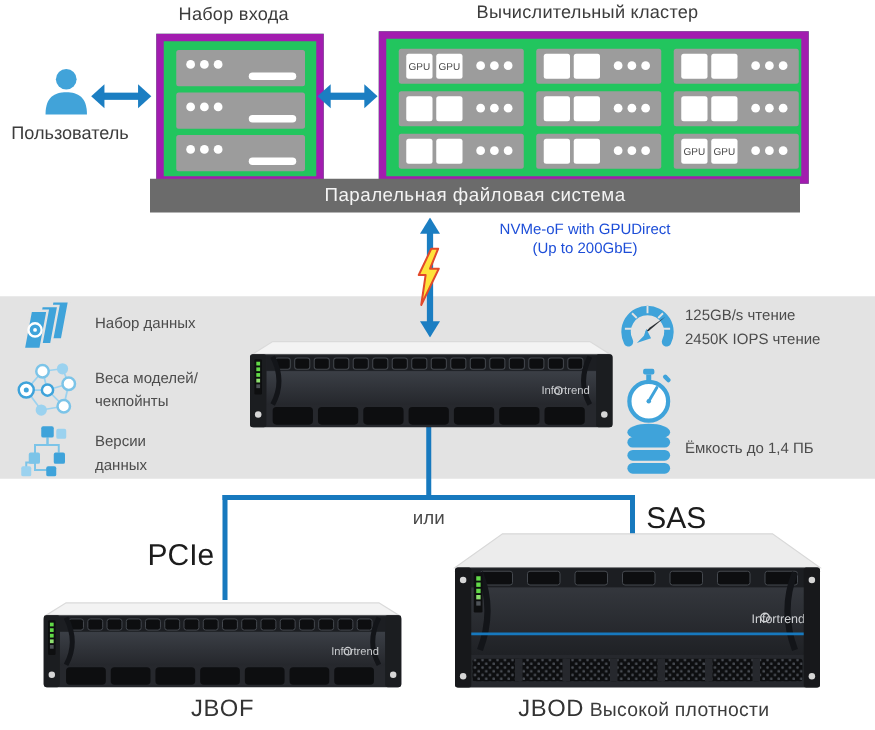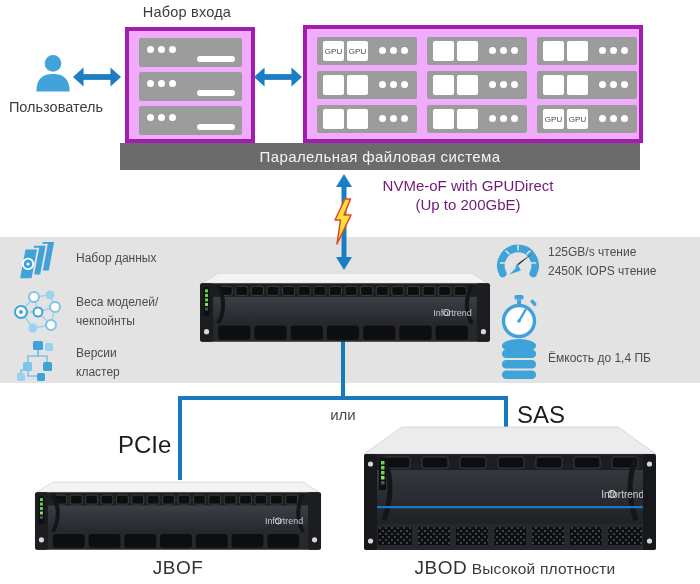--- a/index.html
+++ b/index.html
@@ -2,30 +2,30 @@
 <html><head>
 <meta charset="utf-8">
 <style>
   html,body { margin:0; padding:0; background:#fff; }
   .canvas {
     position:relative; width:700px; height:584px; background:#ffffff;
     font-family:"Liberation Sans", sans-serif; overflow:hidden;
   }
   .abs { position:absolute; }
   .title { font-size:14.5px; color:#3c3c3c; text-align:center; letter-spacing:0.2px; }
-  .box { background:#f0abfc; border:4px solid #a21caf; }
+  .box { background:#22c55e; border:6px solid #a21caf; }
   .srv-bar { position:absolute; background:#9c9c9c; border-radius:2px; }
   .dot { position:absolute; width:7px; height:7px; border-radius:50%; background:#fff; }
   .slot { position:absolute; background:#fff; border-radius:3px; }
   .gpu-sq { position:absolute; width:21px; height:20px; background:#fff; border-radius:2px;
             display:flex; align-items:center; justify-content:center;
             font-size:8px; color:#4a4a4a; letter-spacing:0; }
   .fsbar { background:#6b6b6b; display:flex; align-items:center; justify-content:center; }
   .fsbar-label { color:#f4f4f4; font-size:15px; letter-spacing:0.4px; }
-  .nvme { font-size:15px; color:#701a75; text-align:center; line-height:1.28; }
+  .nvme { font-size:12px; color:#1d4ed8; text-align:center; line-height:1.28; }
   .band { background:#e3e3e3; }
   .feat-label { font-size:12px; color:#4c4c4c; line-height:19px; }
   .feat-label span { display:block; }
   .line { background:#1779be; }
   .conn-label { font-size:24px; color:#1c1c1c; }
   .or-label { font-size:15px; color:#4a4a4a; text-align:center; }
   .dev-label { font-size:19px; color:#333; text-align:center; letter-spacing:0.5px; }
   .dev-sublabel { font-size:15.5px; color:#3c3c3c; letter-spacing:0.2px; }
   .user-label { font-size:14.5px; color:#3c3c3c; text-align:center; }
   svg { display:block; }
@@ -132,20 +132,21 @@
       <span class="slot" style="left:58px; top:18px; width:38px; height:6px"></span>
     </div>
   </div>
 
   <svg class="abs" style="left:253px; top:66px" width="50" height="22" viewBox="0 0 52 22">
     <rect x="10" y="8" width="32" height="6" fill="#1b7ec2"></rect>
     <polygon points="12,1 12,21 1,11" fill="#1b7ec2"></polygon>
     <polygon points="40,1 40,21 51,11" fill="#1b7ec2"></polygon>
   </svg>
 
+  <div class="abs title" style="left:353px; top:2px; width:234px">Вычислительный кластер</div>
   <div class="abs box" style="left:303px; top:25px; width:332px; height:110px">
 
     <div class="srv-bar" style="left:10px; top:8px; width:100px; height:28px">
       <span class="gpu-sq" style="left:6px; top:4px">GPU</span>
       <span class="gpu-sq" style="left:30px; top:4px">GPU</span>
       <span class="dot" style="left:62px; top:10px"></span>
         <span class="dot" style="left:73px; top:10px"></span>
         <span class="dot" style="left:84px; top:10px"></span>
     </div>
     <div class="srv-bar" style="left:120px; top:8px; width:100px; height:28px">
@@ -272,21 +273,21 @@
     </g>
     <rect x="17" y="1" width="10" height="9" rx="1.5" fill="#3fa3da"></rect>
     <rect x="29" y="3" width="8" height="8" rx="1.5" fill="#9bd2ef"></rect>
     <rect x="7" y="22" width="9" height="9" rx="1.5" fill="#7cc4e8"></rect>
     <rect x="27" y="22" width="9" height="9" rx="1.5" fill="#3fa3da"></rect>
     <rect x="1" y="33" width="8" height="8" rx="1.5" fill="#9bd2ef"></rect>
     <rect x="21" y="33" width="8" height="8" rx="1.5" fill="#3fa3da"></rect>
   </svg>
   <div class="abs feat-label" style="left:76px; top:344px">
     <span>Версии</span>
-    <span>кластер</span>
+    <span>данных</span>
   </div>
 
   <svg class="abs" style="left:496px; top:242px" width="44" height="40" viewBox="0 0 46 42">
     <path d="M7,33 A18,18 0 1 1 39,33" fill="none" stroke="#3fa3da" stroke-width="8" stroke-linecap="round"></path>
     <g stroke="#e3e3e3" stroke-width="1.6">
       <line x1="23" y1="3" x2="23" y2="9"></line>
       <line x1="10" y1="9" x2="14" y2="13"></line>
       <line x1="36" y1="9" x2="32" y2="13"></line>
       <line x1="4" y1="22" x2="10" y2="22"></line>
       <line x1="42" y1="22" x2="36" y2="22"></line>

